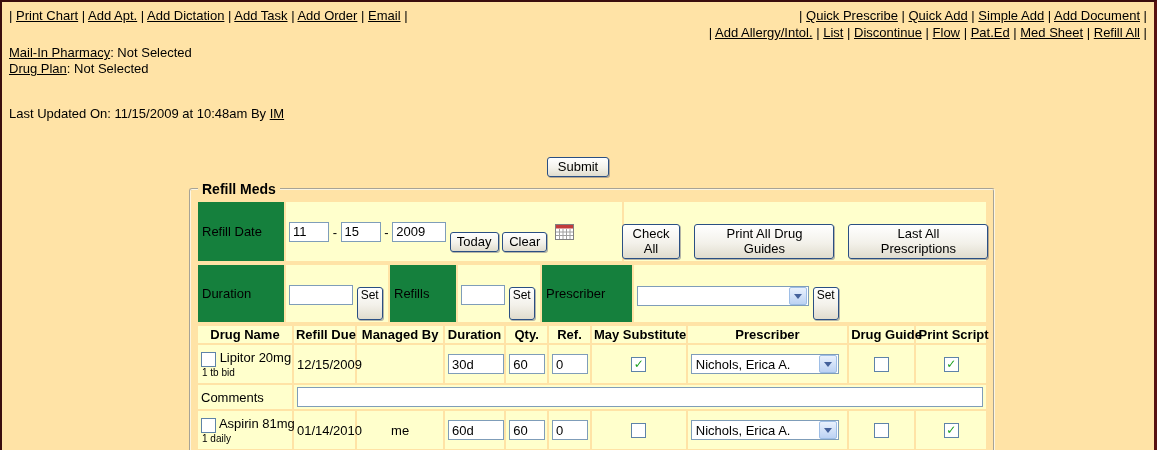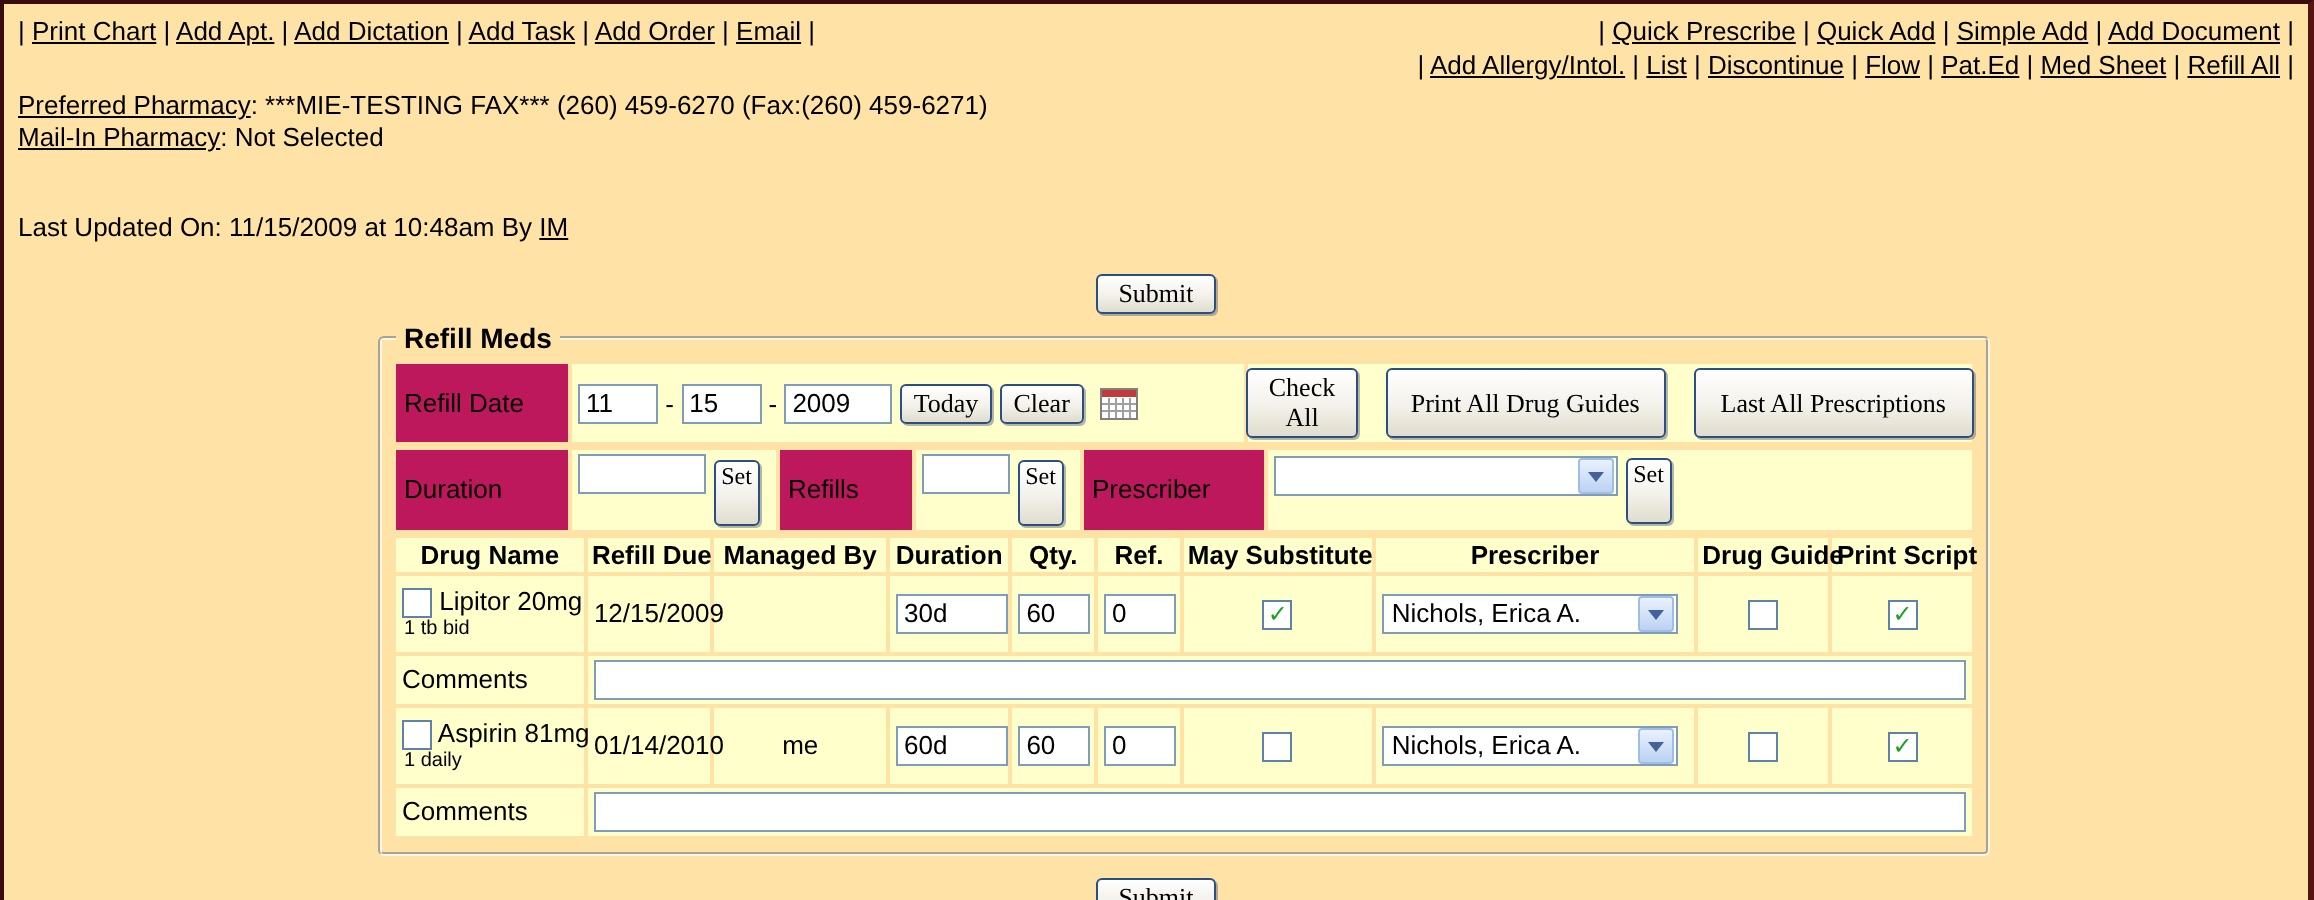--- a/index.html
+++ b/index.html
@@ -18,25 +18,25 @@
   .navline{white-space:nowrap;line-height:17px;}
   .right-col .navline{text-align:right;}
   .rightinfo{text-align:center;margin-top:5px;line-height:16px;}
   .pharm{margin-top:21px;line-height:16px;}
   .lastupd{margin-top:29px;}
   .submitrow{text-align:center;margin-top:16px;}
   .submitrow2{text-align:center;margin-top:11px;}
 
   
   .xpbtn{
-    font-family:Liberation Serif, serif;font-size:13px;color:#000;
+    font-family:Liberation Sans, sans-serif;font-size:13px;color:#000;
     background:linear-gradient(#ffffff,#f3f1ea 55%,#e0dccd);
     border:1px solid #2A4F83;border-radius:3px;
     padding:1px 10px 2px;box-shadow:1px 1px 0 rgba(90,90,120,.45);
-    cursor:pointer;line-height:15px;
+    cursor:pointer;line-height:15px;margin-top:20px;
   }
   .xpbtn.small{padding:1px 6px 2px;}
   .xpbtn.set{padding:0 3px 16px;font-size:12px;border-radius:3px;}
   .xpinput{
     border:1px solid #7F9DB9;height:16px;padding:1px 3px;
     font-family:"Liberation Sans",sans-serif;font-size:13px;background:#fff;
   }
   .xpcheck{
     display:inline-block;width:13px;height:13px;background:#fff;
     border:1px solid #5E83A8;color:#1EA11E;font:bold 12px/12px "DejaVu Sans",sans-serif;
@@ -56,42 +56,42 @@
   }
   .selarrow::after{content:"";width:0;height:0;border:4px solid transparent;border-top:5px solid #44619B;margin-top:5px;}
 
   
   fieldset.refill{
     width:806px;margin:4px 0 0 180px;box-sizing:border-box;
     border:2px groove #FBF5E2;border-radius:3px;padding:3px 5px 6px;
   }
   fieldset.refill legend{font-weight:bold;font-size:14px;padding:0 4px;margin-left:2px;}
   table.xt{border-collapse:separate;border-spacing:2px;table-layout:fixed;width:792px;}
-  td.lbl{background:#be185d;padding:2px 4px;vertical-align:middle;}
+  td.lbl{background:#15803d;padding:2px 4px;vertical-align:middle;}
   td.cell{background:#FFFFCC;padding:2px 3px;vertical-align:middle;}
   th.hdr{background:#FFFFCC;padding:1px 2px;font-weight:bold;white-space:nowrap;font-size:13px;}
   td.cell.center,th.hdr{text-align:center;}
   .bulkbtns{display:flex;justify-content:center;gap:14px;}
   .drugname{white-space:nowrap;}
   .sig{font-size:10px;line-height:11px;padding-left:1px;}
   .commentsinput{width:calc(100% - 8px);}
   .datecell>*{vertical-align:middle;}
   .calicon{vertical-align:middle;cursor:pointer;margin-left:4px;}
 </style>
 </head>
 <body>
 
 <div class="page">
 
   <div class="toprow">
     <div class="left-col">
       <div class="navline">| <a class="navlink">Print Chart</a> | <a class="navlink">Add Apt.</a> | <a class="navlink">Add Dictation</a> | <a class="navlink">Add Task</a> | <a class="navlink">Add Order</a> | <a class="navlink">Email</a> | </div>
       <div class="pharm">
-        <div><a>Preferred Pharmacy</a><span>: ***MIE-TESTING FAX*** (260) 459-6270 (Fax:(260) 459-6271)</span></div>
         <div><a>Mail-In Pharmacy</a><span>: Not Selected</span></div>
+        <div><a>Drug Plan</a><span>: Not Selected</span></div>
       </div>
       <div class="lastupd"><span>Last Updated On: 11/15/2009 at 10:48am By </span><a>IM</a></div>
     </div>
     <div class="right-col">
       <div class="navline">| <a class="navlink">Quick Prescribe</a> | <a class="navlink">Quick Add</a> | <a class="navlink">Simple Add</a> | <a class="navlink">Add Document</a> | </div>
       <div class="navline">| <a class="navlink">Add Allergy/Intol.</a> | <a class="navlink">List</a> | <a class="navlink">Discontinue</a> | <a class="navlink">Flow</a> | <a class="navlink">Pat.Ed</a> | <a class="navlink">Med Sheet</a> | <a class="navlink">Refill All</a> | </div>
     </div>
   </div>
 
   <div class="submitrow">

